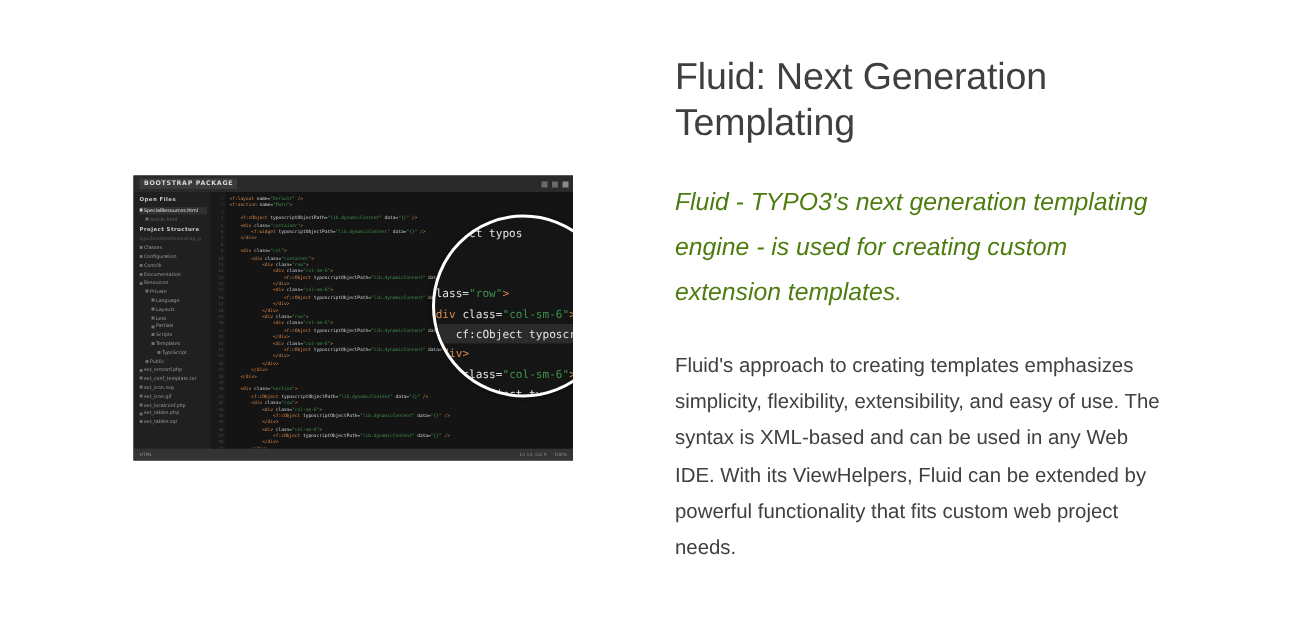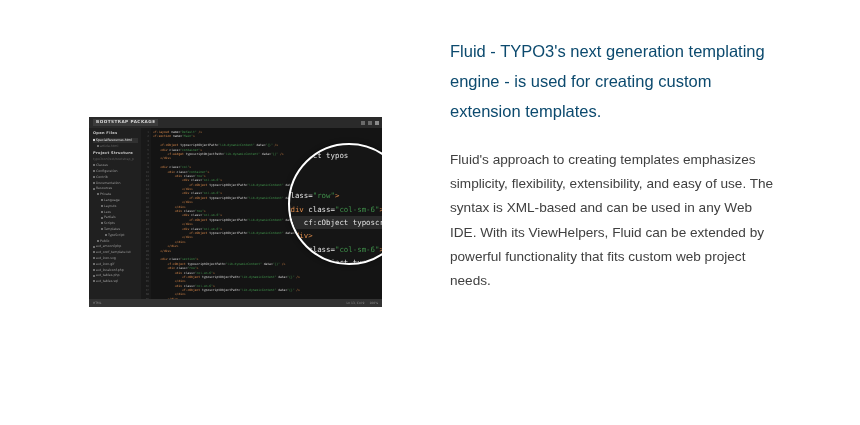--- a/index.html
+++ b/index.html
@@ -237,23 +237,24 @@
     font-weight: 400;
     color: #3f3f3f;
     line-height: 1.24;
     margin: 0 0 22px 0;
     letter-spacing: -0.1px;
   }
   .lead {
     font-family: "Liberation Sans", sans-serif;
     font-size: 16.5px;
     font-weight: 400;
-    color: #0c4a6e;
+    color: #4d7c0f;
     line-height: 1.82;
     margin: 0 0 22px 0;
+    font-style: italic;
   }
   .body-copy {
     font-family: "Liberation Sans", sans-serif;
     font-size: 13.6px;
     font-weight: 400;
     color: #404040;
     line-height: 1.78;
     margin: 0;
   }
 </style>
@@ -417,15 +418,16 @@
         <div class="mag-line hl">    cf:cObject typoscriptObj</div>
         <div class="mag-line"><span style="color:#d8884a">&lt;/div</span><span style="color:#d8884a">&gt;</span></div>
         <div class="mag-line"><span style="color:#d8884a">&lt;div</span> class=<span style="color:#3f8f4a">"col-sm-6"</span><span style="color:#d8884a">&gt;</span></div>
         <div class="mag-line">    cf:cObject typoscript</div>
       </div>
   </div>
 
 </div>
 
 <div class="text-column">
+  <h1 class="headline">Fluid: Next Generation Templating</h1>
   <p class="lead">Fluid - TYPO3's next generation templating engine - is used for creating custom extension templates.</p>
   <p class="body-copy">Fluid's approach to creating templates emphasizes simplicity, flexibility, extensibility, and easy of use. The syntax is XML-based and can be used in any Web IDE. With its ViewHelpers, Fluid can be extended by powerful functionality that fits custom web project needs.</p>
 </div>
 
 </body></html>

